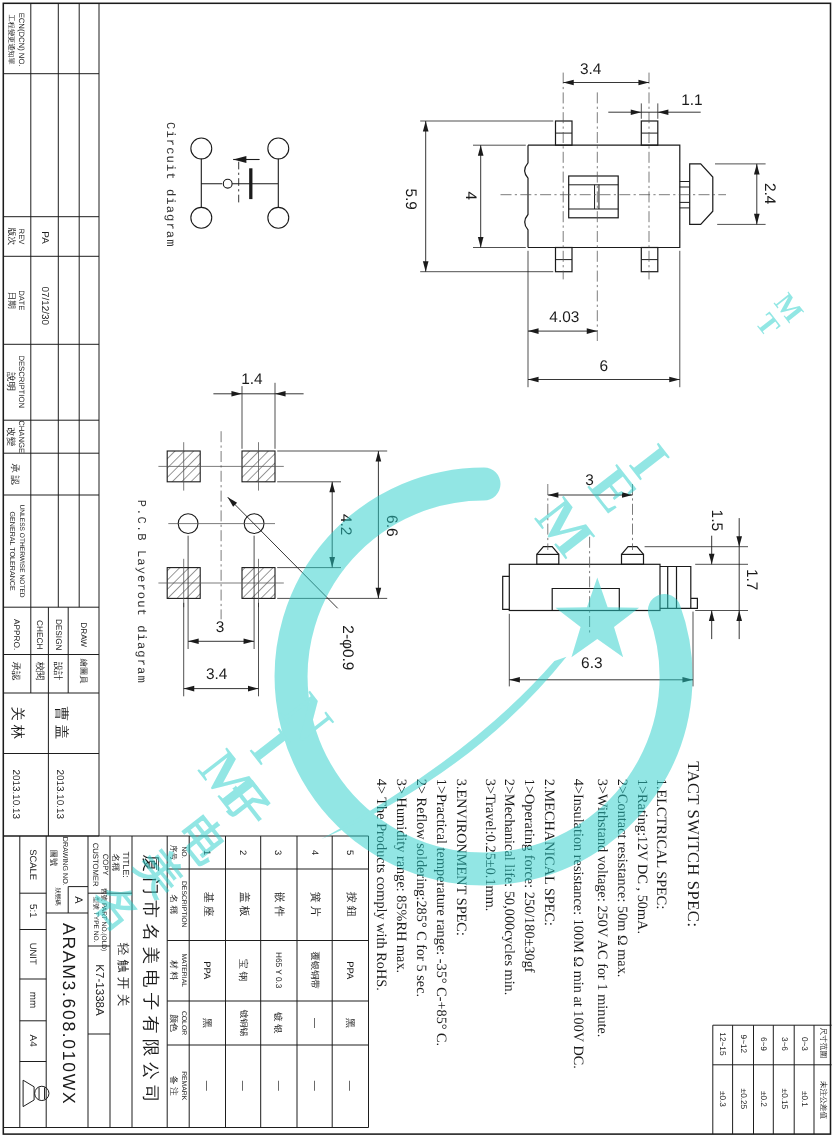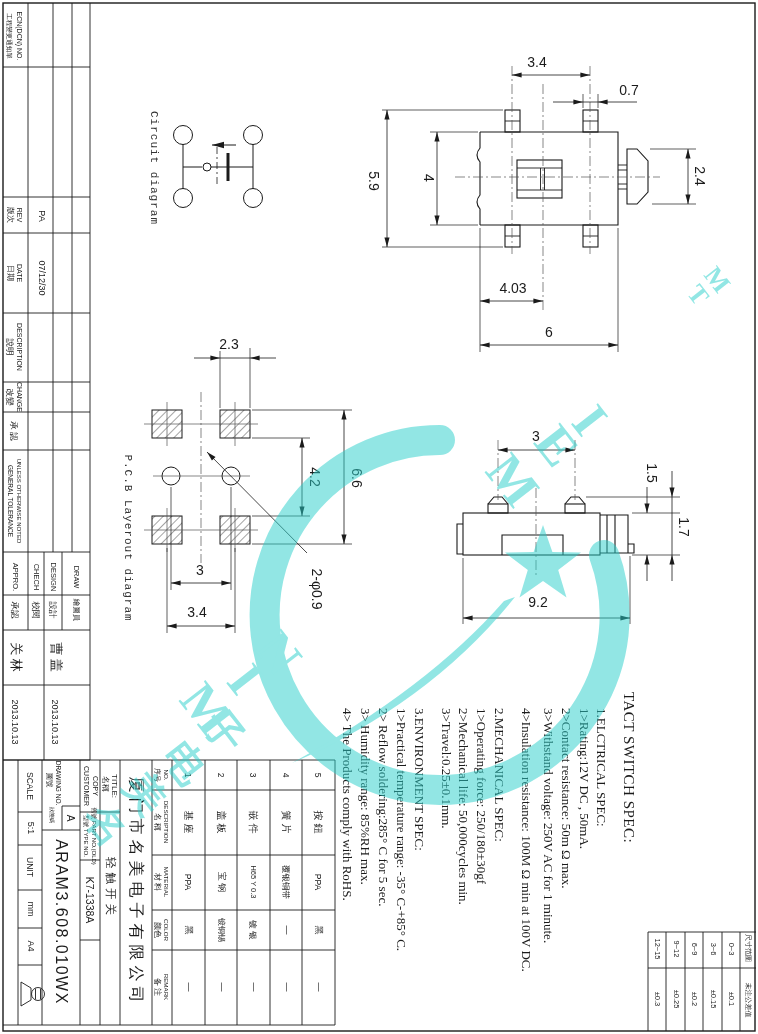--- a/index.html
+++ b/index.html
@@ -263,38 +263,38 @@
 <div class="tx vc" style="left:731px;top:999px;font-size:7.5px">±0.1</div>
 <div class="tx vc" style="left:713px;top:999px;font-size:7.5px">±0.15</div>
 <div class="tx vc" style="left:694px;top:999px;font-size:7.5px">±0.2</div>
 <div class="tx vc" style="left:676px;top:999px;font-size:7.5px">±0.25</div>
 <div class="tx vc" style="left:657px;top:999px;font-size:7.5px">±0.3</div>
 
 <div class="tx vc mn" style="left:153px;top:168px;font-size:11px">Circuit diagram</div>
 <div class="tx vc mn" style="left:127px;top:538px;font-size:11px">P.C.B Layerout diagram</div>
 
 <div class="tx hc dim" style="left:537px;top:62px">3.4</div>
-<div class="tx hc dim" style="left:629px;top:90px">0.7</div>
+<div class="tx hc dim" style="left:629px;top:90px">1.1</div>
 <div class="tx vc dim" style="left:429px;top:178px">4</div>
 <div class="tx vc dim" style="left:374px;top:181px">5.9</div>
 <div class="tx vc dim" style="left:700px;top:176px">2.4</div>
 <div class="tx hc dim" style="left:513px;top:288px">4.03</div>
 <div class="tx hc dim" style="left:549px;top:332px">6</div>
 
-<div class="tx hc dim" style="left:229px;top:344px">2.3</div>
+<div class="tx hc dim" style="left:229px;top:344px">1.4</div>
 <div class="tx vc dim" style="left:315px;top:477px">4.2</div>
 <div class="tx vc dim" style="left:357px;top:478px">6.6</div>
 <div class="tx hc dim" style="left:200px;top:570px">3</div>
 <div class="tx hc dim" style="left:197px;top:612px">3.4</div>
 <div class="tx vc dim" style="left:317px;top:589px">2-φ0.9</div>
 
 <div class="tx hc dim" style="left:536px;top:436px">3</div>
 <div class="tx vc dim" style="left:652px;top:473px">1.5</div>
 <div class="tx vc dim" style="left:684px;top:527px">1.7</div>
-<div class="tx hc dim" style="left:538px;top:602px">9.2</div>
+<div class="tx hc dim" style="left:538px;top:602px">6.3</div>
 
 <div class="tx vt sf" style="left:636px;top:692px;font-size:15px;letter-spacing:.5px">TACT SWITCH SPEC:</div>
 <div class="tx vt sf" style="left:608px;top:708px;font-size:13px">1.ELCTRICAL SPEC:</div>
 <div class="tx vt sf" style="left:591px;top:708px;font-size:13px">1&gt;Rating:12V  DC , 50mA.</div>
 <div class="tx vt sf" style="left:573px;top:708px;font-size:13px">2&gt;Contact resistance:  50m Ω  max.</div>
 <div class="tx vt sf" style="left:555px;top:708px;font-size:13px">3&gt;Withstand  voltage:  250V AC for 1 minute.</div>
 <div class="tx vt sf" style="left:533px;top:708px;font-size:13px">4&gt;Insulation  resistance:  100M Ω min at 100V DC.</div>
 <div class="tx vt sf" style="left:506px;top:708px;font-size:13px">2.MECHANICAL SPEC:</div>
 <div class="tx vt sf" style="left:488px;top:708px;font-size:13px">1&gt;Operating force:  250/180±30gf</div>
 <div class="tx vt sf" style="left:470px;top:708px;font-size:13px">2&gt;Mechanical life:  50,000cycles min.</div>

